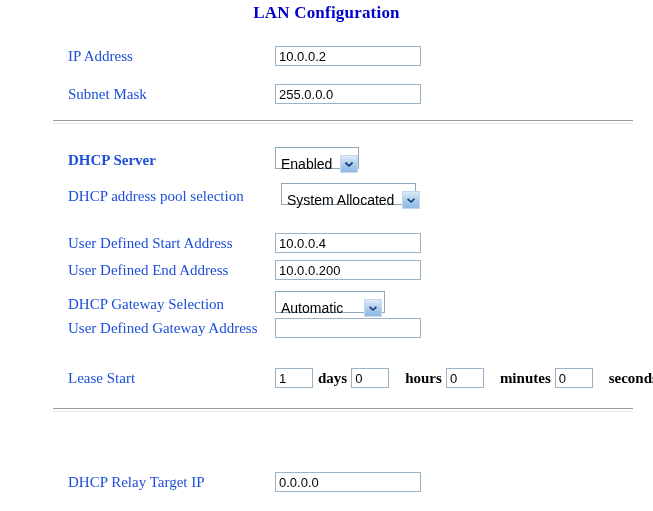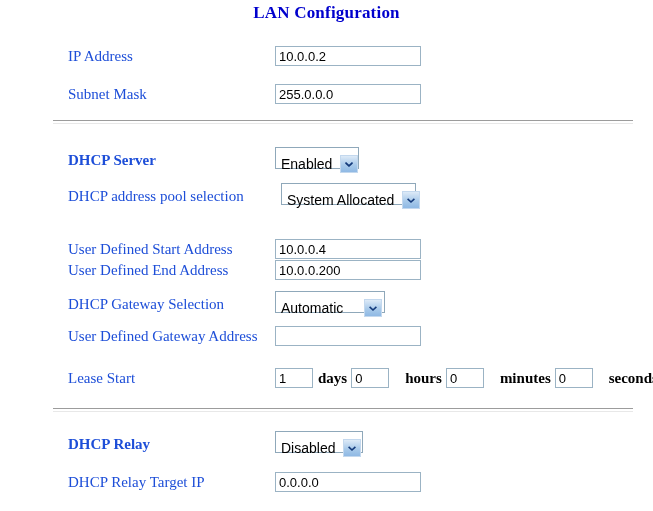--- a/index.html
+++ b/index.html
@@ -191,21 +191,21 @@
         <span class="dd-text">System Allocated</span>
         <span class="dd-arrow">
           <svg width="10" height="7" viewBox="0 0 10 7">
               <path d="M1.6 1.8 L5 5.0 L8.4 1.8" fill="none" stroke="#13397a" stroke-width="1.6"></path>
             </svg>
         </span>
       </span>
     </span>
   </div>
 
-  <div class="row" style="top:237px;">
+  <div class="row" style="top:231px;">
     <span class="label">User Defined Start Address</span>
     <span class="field">
       <input class="textbox w-wide" type="text" value="10.0.0.4" style="">
     </span>
   </div>
 
   <div class="row" style="top:258px;">
     <span class="label">User Defined End Address</span>
     <span class="field">
       <input class="textbox w-wide" type="text" value="10.0.0.200" style="">
@@ -219,21 +219,21 @@
         <span class="dd-text">Automatic</span>
         <span class="dd-arrow">
           <svg width="10" height="7" viewBox="0 0 10 7">
               <path d="M1.6 1.8 L5 5.0 L8.4 1.8" fill="none" stroke="#13397a" stroke-width="1.6"></path>
             </svg>
         </span>
       </span>
     </span>
   </div>
 
-  <div class="row" style="top:324px;text-decoration:underline;">
+  <div class="row" style="top:316px;text-decoration:underline;">
     <span class="label">User Defined Gateway Address</span>
     <span class="field">
       <input class="textbox w-gw" type="text" value="" style="">
     </span>
   </div>
 
   <div class="row" style="top:366px;">
     <span class="label">Lease Start</span>
     <span class="lease-row">
       <input class="textbox w-tiny" type="text" value="1" style="">
@@ -242,33 +242,20 @@
       <span class="unit">hours</span>
       <input class="textbox w-tiny" type="text" value="0" style="">
       <span class="unit">minutes</span>
       <input class="textbox w-tiny" type="text" value="0" style="">
       <span class="unit">seconds</span>
     </span>
   </div>
 
   <div class="divider" style="top:408px;"></div>
 
-  <div class="row" style="top:432px;">
-    <span class="label bold">DHCP Relay</span>
-    <span class="field">
-      <span class="dropdown dd-relay">
-        <span class="dd-text">Disabled</span>
-        <span class="dd-arrow">
-          <svg width="10" height="7" viewBox="0 0 10 7">
-              <path d="M1.6 1.8 L5 5.0 L8.4 1.8" fill="none" stroke="#13397a" stroke-width="1.6"></path>
-            </svg>
-        </span>
-      </span>
-    </span>
-  </div>
 
   <div class="row" style="top:470px;">
     <span class="label">DHCP Relay Target IP</span>
     <span class="field">
       <input class="textbox w-wide" type="text" value="0.0.0.0" style="">
     </span>
   </div>
 
 </div>
 

